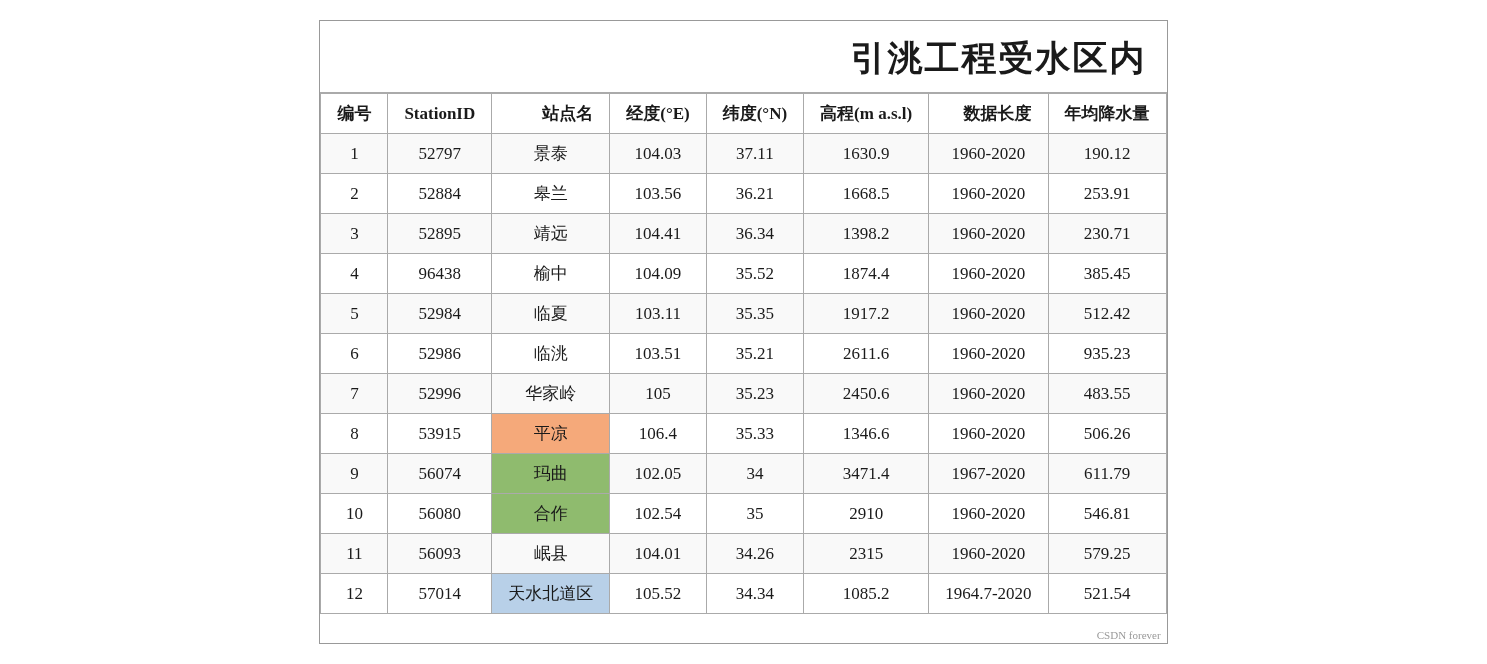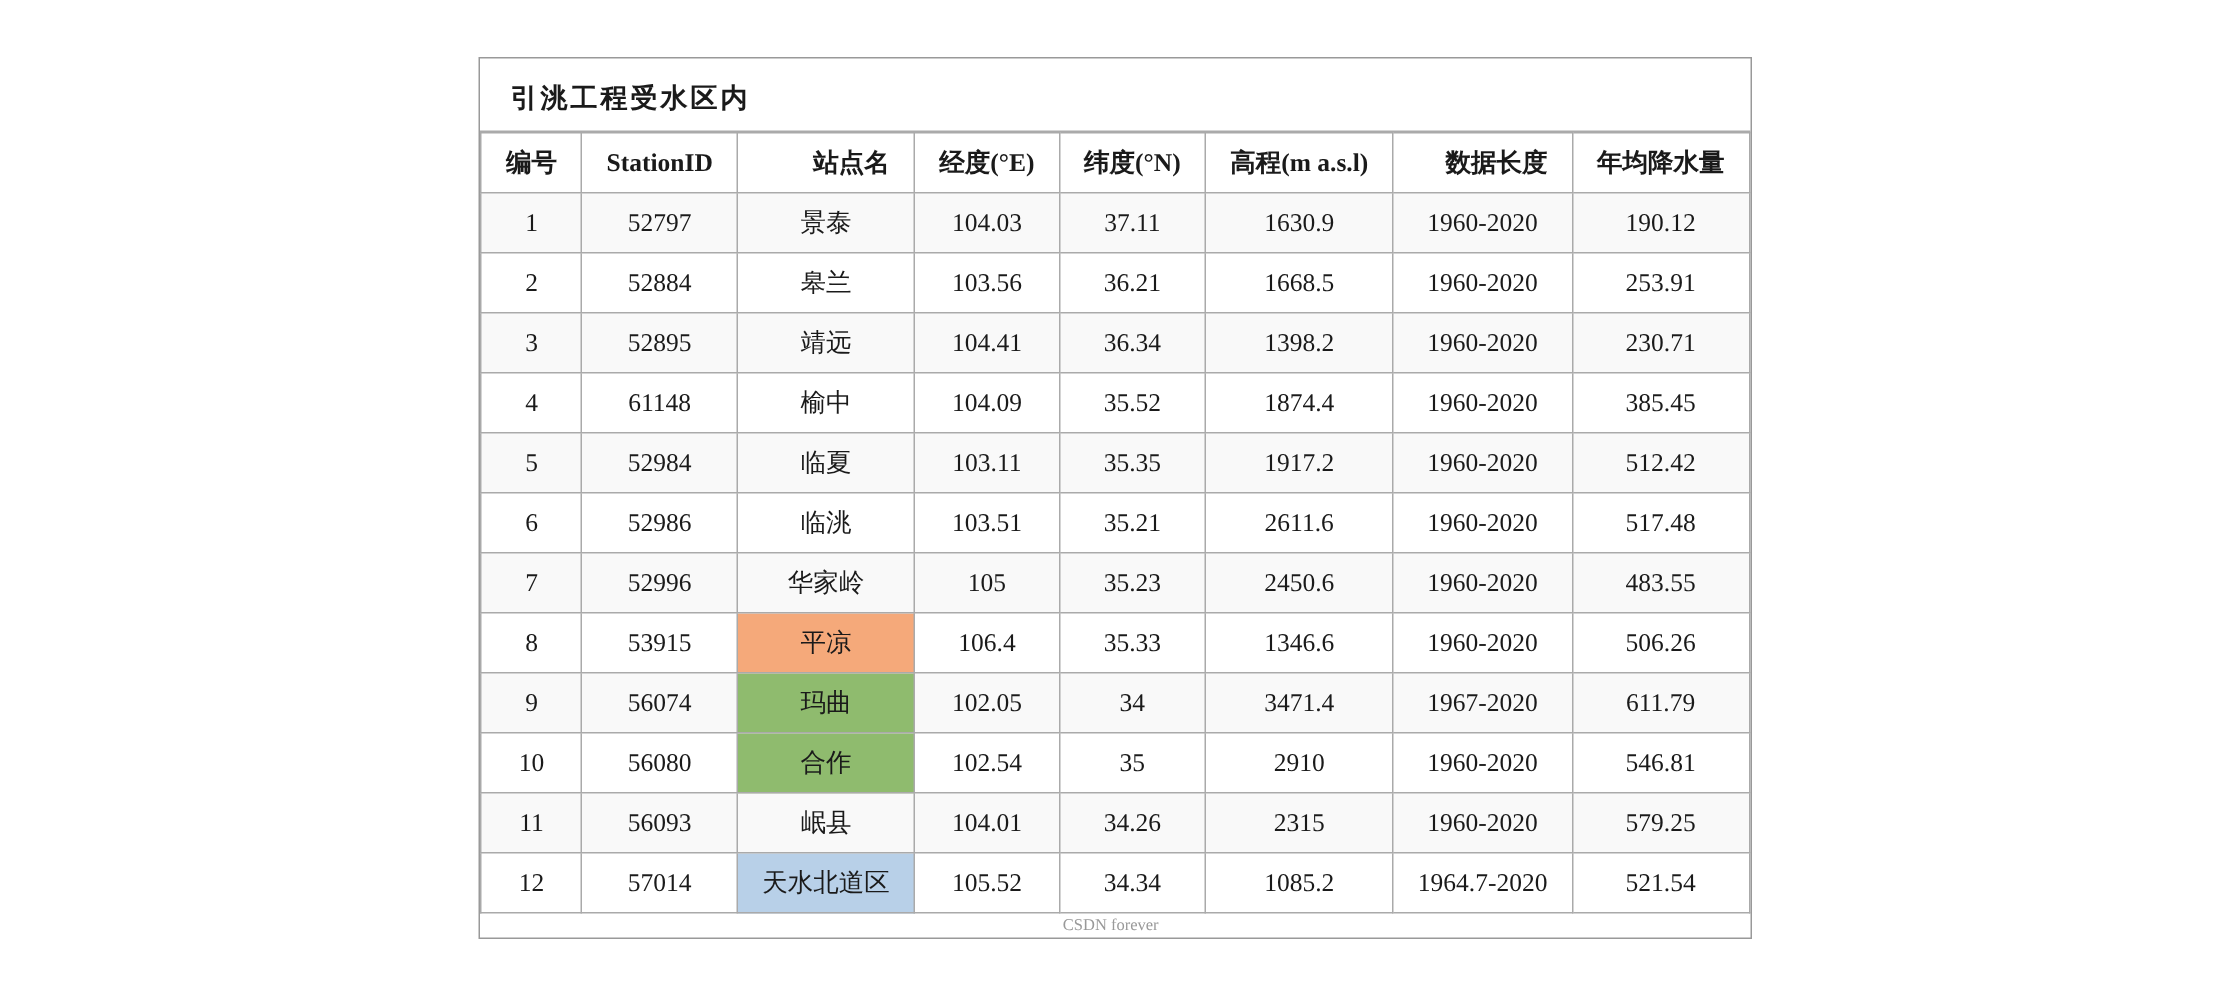--- a/index.html
+++ b/index.html
@@ -10,22 +10,22 @@
       justify-content: center;
       align-items: center;
       min-height: 100vh;
       padding: 20px;
     }
     .table-wrapper {
       background: #ffffff;
       border: 1px solid #999;
     }
     .page-title {
-      text-align: left;
-      font-size: 18px;
+      text-align: right;
+      font-size: 35px;
       font-weight: bold;
       padding: 14px 20px 10px 20px;
       color: #1a1a1a;
       border-bottom: 1px solid #aaa;
       letter-spacing: 2px;
     }
     table {
       border-collapse: collapse;
       width: 100%;
     }
@@ -55,22 +55,22 @@
     .highlight-green {
       background-color: #8fbb6e !important;
       margin-top: 48px;
     }
     .highlight-blue {
       background-color: #b8d0e8 !important;
     }
     .watermark {
       font-size: 11px;
       color: #999;
-      text-align: center;
-      padding: 2px 6px 2px 0;
+      text-align: right;
+      padding: 15px 6px 2px 0;
     }
   </style>
 </head>
 <body>
 
 <div class="table-wrapper">
   <div class="page-title">引洮工程受水区内</div>
   <table>
     <thead>
       <tr>
@@ -110,21 +110,21 @@
           <td>52895</td>
           <td>靖远</td>
           <td>104.41</td>
           <td>36.34</td>
           <td>1398.2</td>
           <td>1960-2020</td>
           <td>230.71</td>
         </tr>
         <tr style="background: rgb(255, 255, 255);">
           <td>4</td>
-          <td>61148</td>
+          <td>96438</td>
           <td>榆中</td>
           <td>104.09</td>
           <td>35.52</td>
           <td>1874.4</td>
           <td>1960-2020</td>
           <td>385.45</td>
         </tr>
         <tr style="background: rgb(249, 249, 249);">
           <td>5</td>
           <td>52984</td>
@@ -136,21 +136,21 @@
           <td>512.42</td>
         </tr>
         <tr style="background: rgb(255, 255, 255);">
           <td>6</td>
           <td>52986</td>
           <td>临洮</td>
           <td>103.51</td>
           <td>35.21</td>
           <td>2611.6</td>
           <td>1960-2020</td>
-          <td>517.48</td>
+          <td>935.23</td>
         </tr>
         <tr style="background: rgb(249, 249, 249);">
           <td>7</td>
           <td>52996</td>
           <td>华家岭</td>
           <td>105</td>
           <td>35.23</td>
           <td>2450.6</td>
           <td>1960-2020</td>
           <td>483.55</td>

